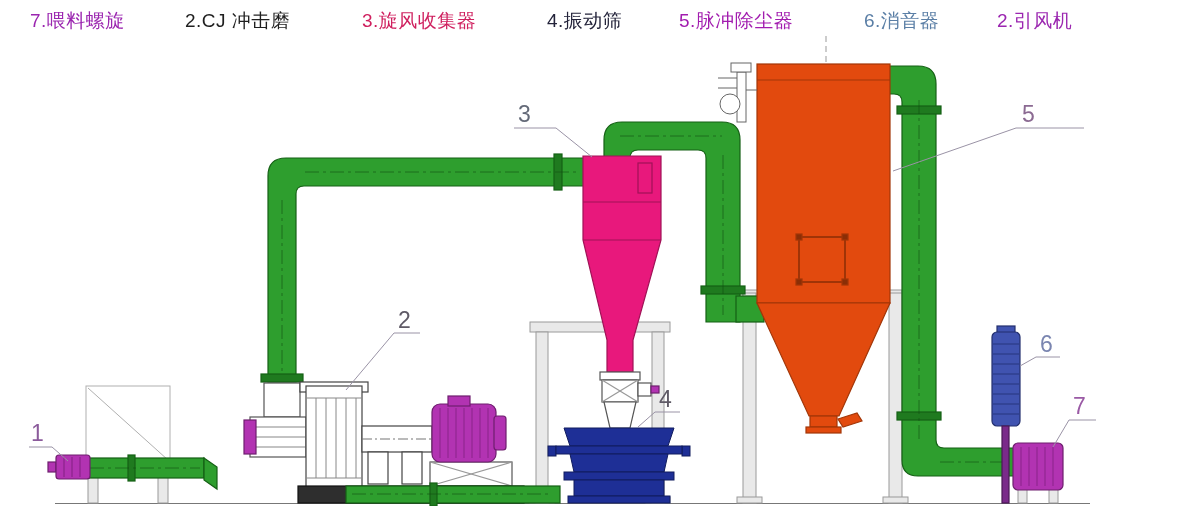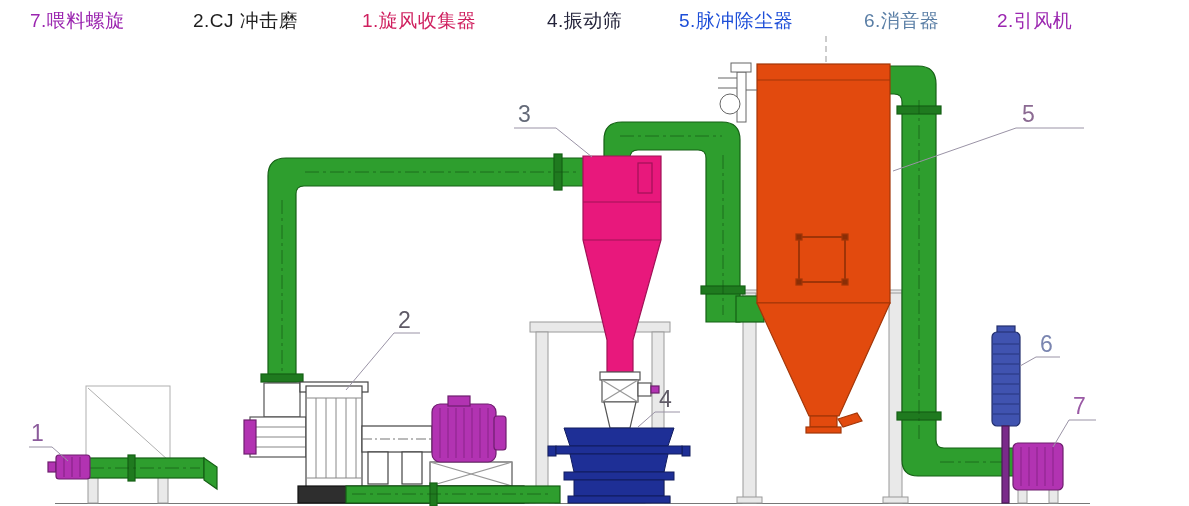--- a/index.html
+++ b/index.html
@@ -3,38 +3,38 @@
 <meta charset="utf-8">
 <style>
   html,body{margin:0;padding:0;}
   body{
     width:1189px;height:506px;position:relative;overflow:hidden;background:#ffffff;
     font-family:"Liberation Sans",sans-serif;
   }
   .legend{position:absolute;top:8px;left:0;width:100%;height:26px;z-index:5;}
   .legend span{position:absolute;font-size:19px;font-weight:500;white-space:nowrap;letter-spacing:.5px;}
   .legend .li0{left:30px;}
-  .legend .li1{left:193px;}
+  .legend .li1{left:185px;}
   .legend .li2{left:362px;}
   .legend .li3{left:547px;}
   .legend .li4{left:679px;}
   .legend .li5{left:864px;}
   .legend .li6{left:997px;}
   svg{position:absolute;top:0;left:0;}
   text.callout{font-family:"Liberation Sans",sans-serif;font-size:23px;}
 </style>
 </head>
 <body>
 
 <div class="legend">
   <span class="li0" style="color: rgb(155, 38, 176);">7.喂料螺旋</span>
   <span class="li1" style="color: rgb(31, 31, 31);">2.CJ 冲击磨</span>
-  <span class="li2" style="color: rgb(207, 31, 94);">1.旋风收集器</span>
+  <span class="li2" style="color: rgb(207, 31, 94);">3.旋风收集器</span>
   <span class="li3" style="color: rgb(35, 35, 58); text-align: center;">4.振动筛</span>
-  <span class="li4" style="color: #1d4ed8;">5.脉冲除尘器</span>
+  <span class="li4" style="color: #a21caf;">5.脉冲除尘器</span>
   <span class="li5" style="color: rgb(91, 127, 166);">6.消音器</span>
   <span class="li6" style="color: rgb(155, 38, 176);">2.引风机</span>
 </div>
 
 <svg width="1189" height="506" viewBox="0 0 1189 506">
 
   <line x1="55" y1="503.5" x2="1090" y2="503.5" stroke="#777" stroke-width="1"></line>
 
   <g stroke="#9a9a9a" stroke-width="1" fill="#e9e9e9">
 

